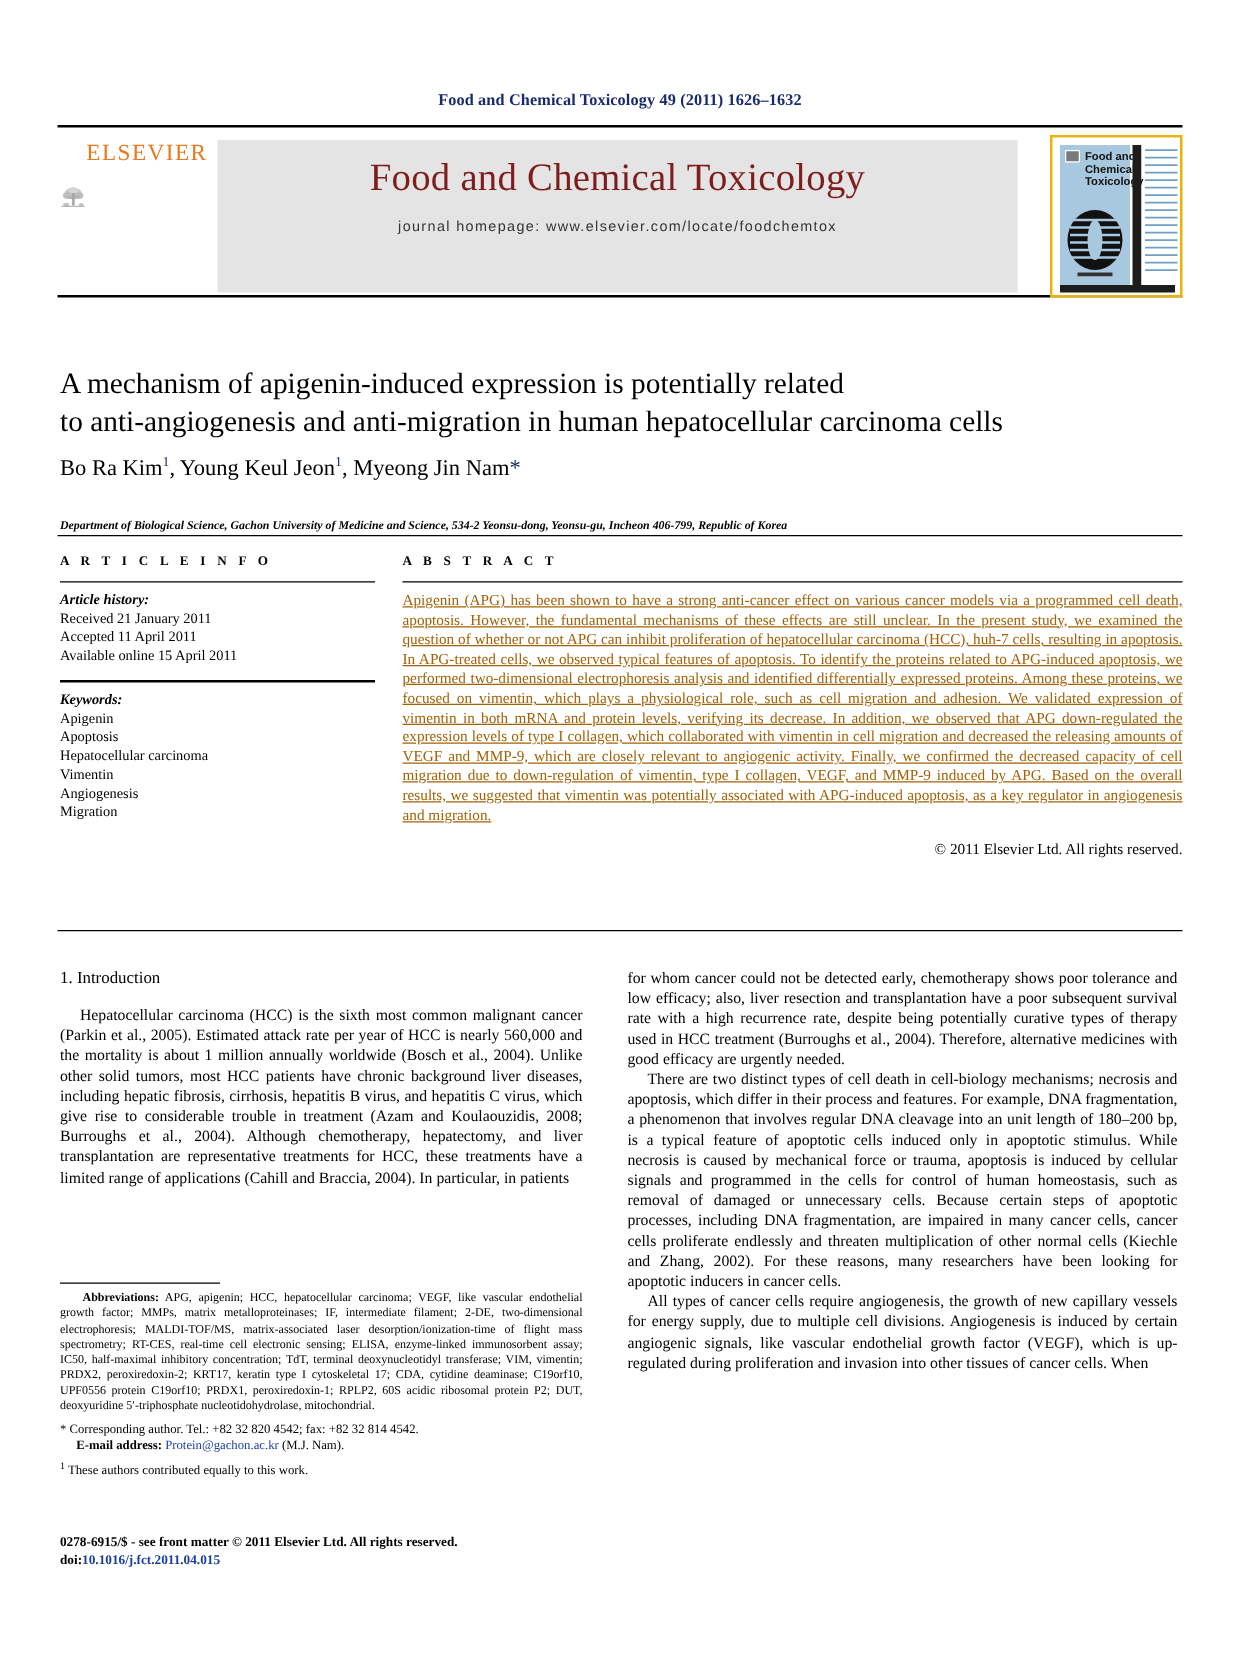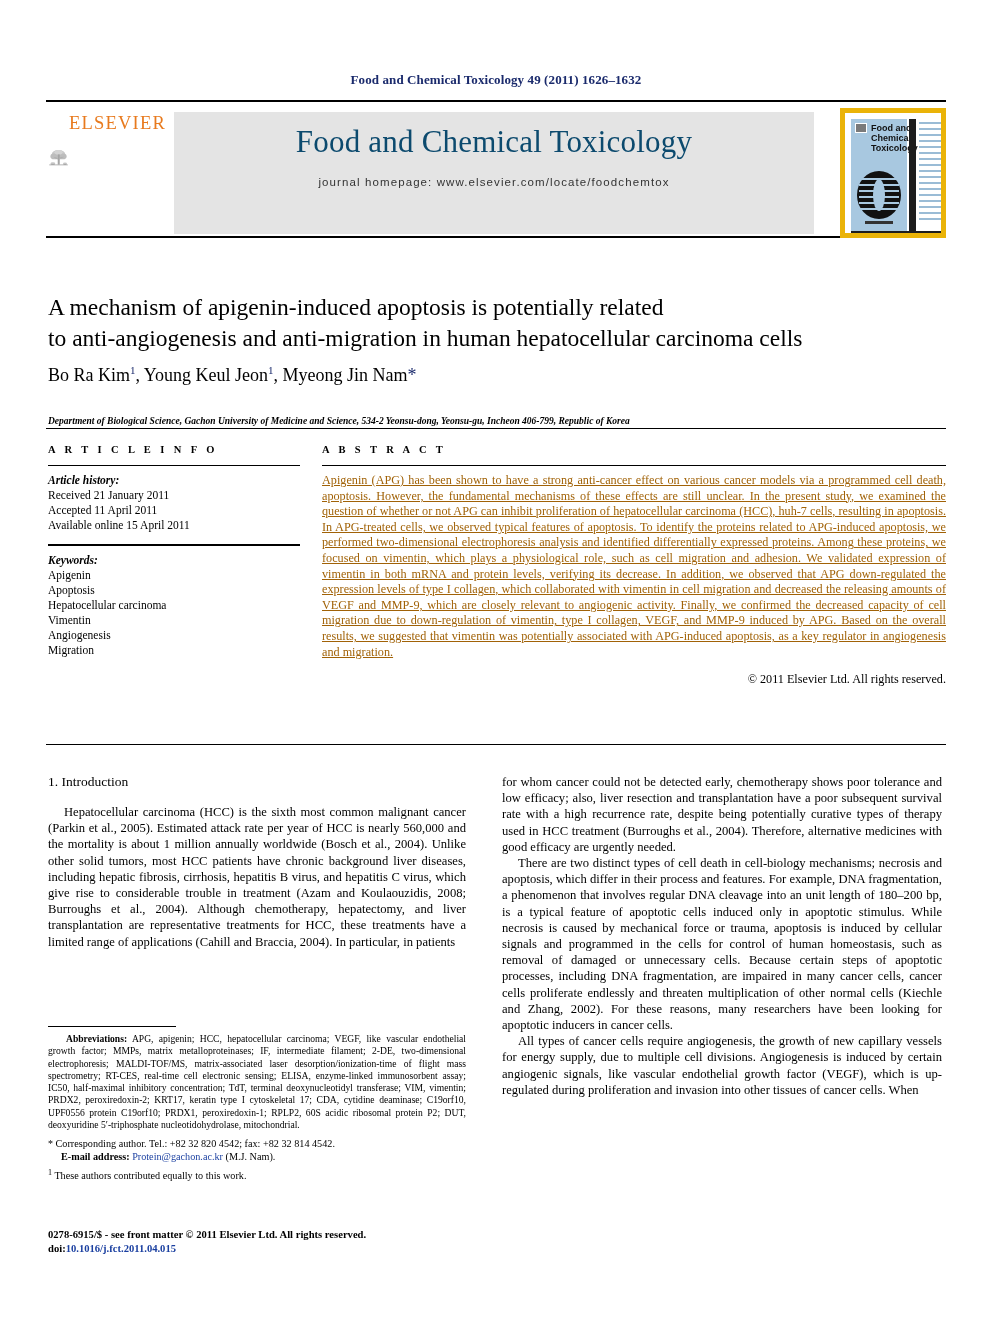--- a/index.html
+++ b/index.html
@@ -81,37 +81,37 @@
   .contents-line {
     font-family: "Liberation Sans", sans-serif;
     font-size: 12.5px;
     color: #111;
     padding-top: 11px;
   }
   .sd-link { color: #1f4fd8; }
   .journal-title {
     font-family: "Liberation Serif", serif;
     font-size: 31px;
-    color: #0c4a6e;
+    color: #7f1d1d;
     margin-top: 12px;
     letter-spacing: .2px;
   }
   .homepage-line {
     font-family: "Liberation Sans", sans-serif;
     font-size: 11.5px;
     letter-spacing: 1.1px;
     color: #333;
     margin-top: 16px;
   }
   .cover-thumb {
     position: absolute;
     right: 0px; top: 2px;
     width: 106px;
     height: 130px;
-    border: 5px solid #eab308;
+    border: 2px solid #eab308;
     background: #ffffff;
     box-sizing: border-box;
     overflow: hidden;
   }
   .cover-svg { display:block; width:104px; height:128px; }
 
   
   .title {
     position: absolute;
     left: 48px; top: 292px;
@@ -362,21 +362,21 @@
             <line x1="74" y1="106" x2="100" y2="106"></line>
           </g>
           <rect x="6" y="118" width="92" height="6" fill="#1d1d1d"></rect>
         </svg>
       </div>
 
     </div>
   </div>
 
   <div class="title">
-    <div>A mechanism of apigenin-induced apoptosis is potentially related</div>
+    <div>A mechanism of apigenin-induced expression is potentially related</div>
     <div>to anti-angiogenesis and anti-migration in human hepatocellular carcinoma cells</div>
   </div>
 
   <div class="authors">
     <span>Bo Ra Kim</span><sup>1</sup>,
     <span>Young Keul Jeon</span><sup>1</sup>,
     <span>Myeong Jin Nam</span><span class="star">*</span>
   </div>
 
   <div class="affiliation">Department of Biological Science, Gachon University of Medicine and Science, 534-2 Yeonsu-dong, Yeonsu-gu, Incheon 406-799, Republic of Korea</div>

